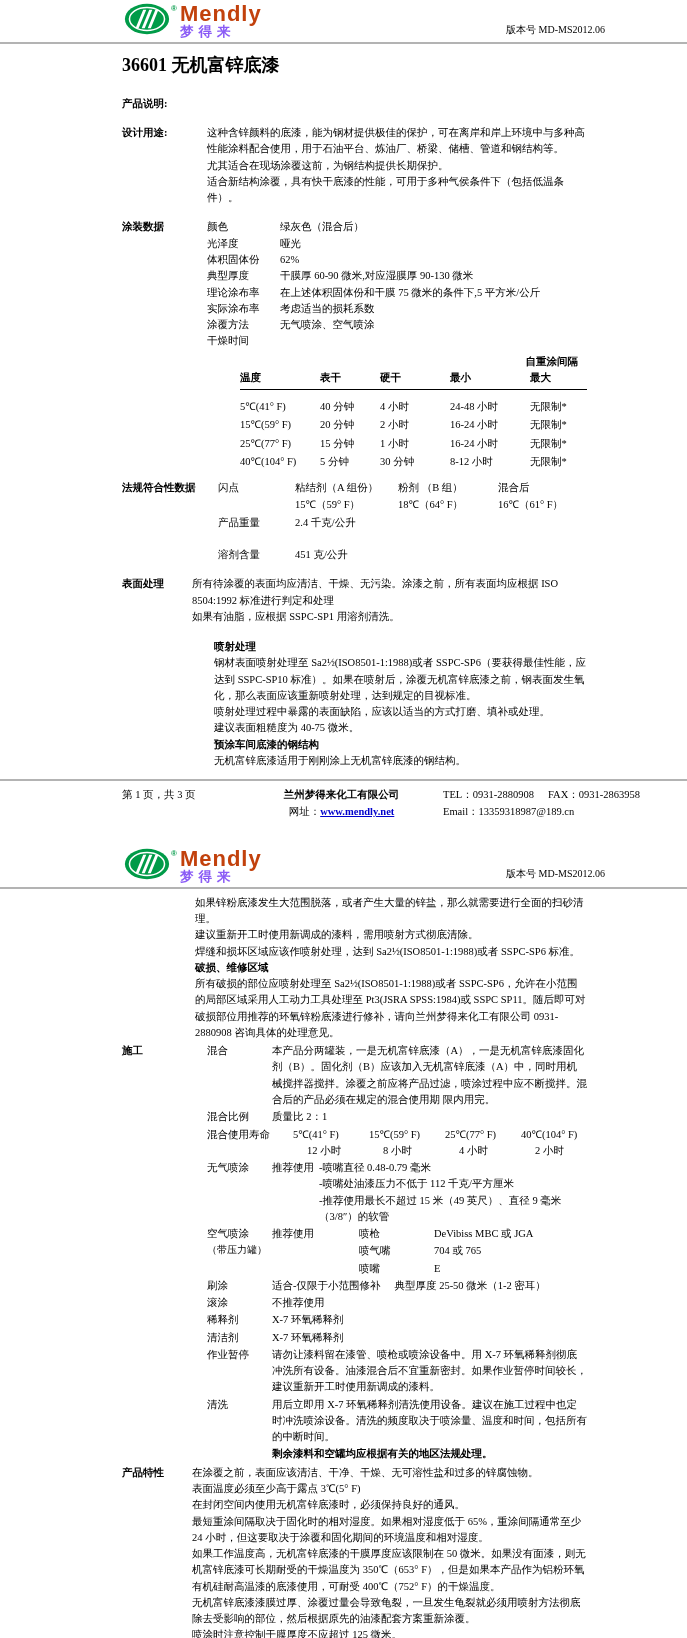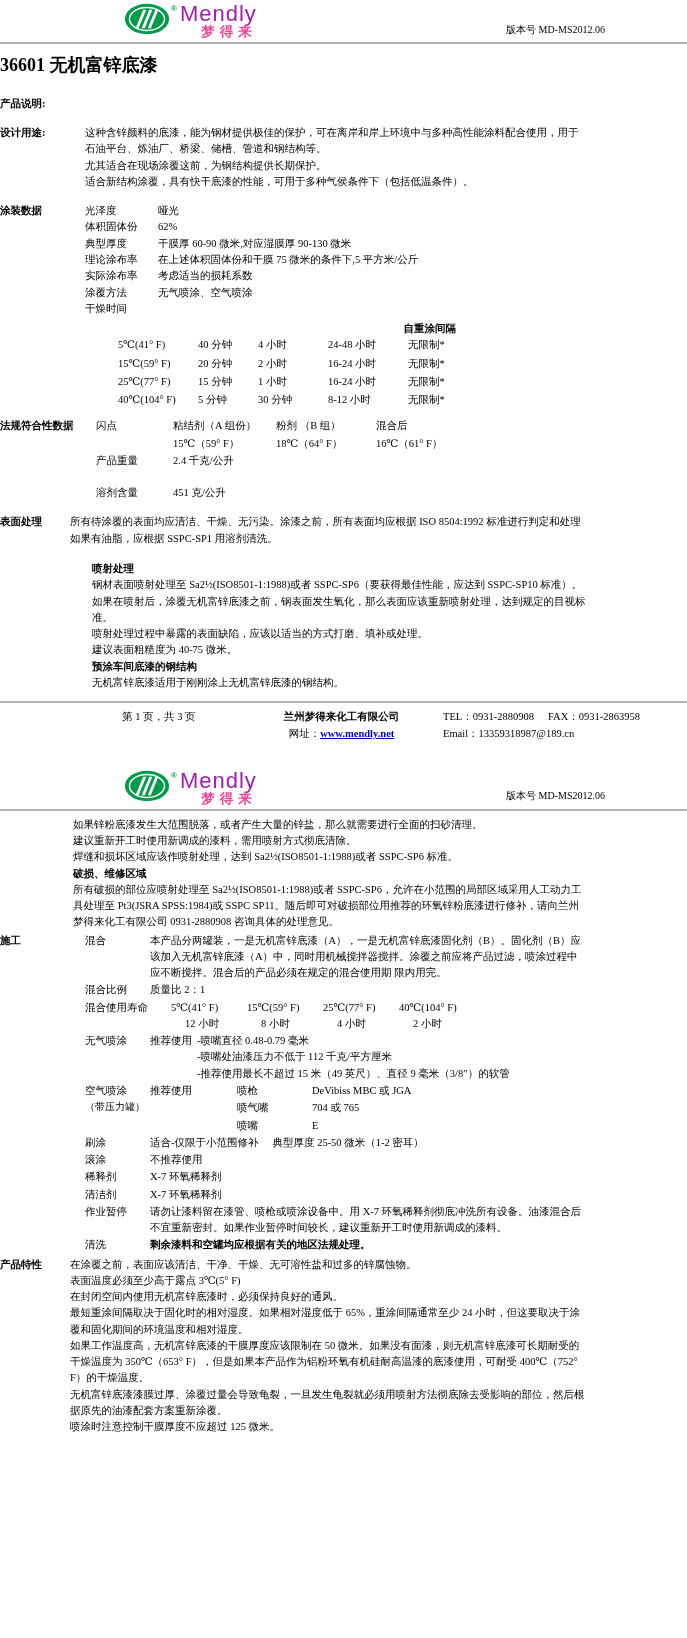--- a/index.html
+++ b/index.html
@@ -5,26 +5,26 @@
   html,body{margin:0;padding:0;background:#ffffff;}
   body{font-family:"Liberation Serif","DejaVu Serif",serif;color:#000;font-size:10.5px;line-height:1.55;}
   .doc{width:687px;min-height:1638px;background:#fff;overflow:hidden;}
   .b{font-weight:bold;}
   
   .phead{position:relative;height:42px;}
   .logo{position:absolute;left:124px;top:3px;display:flex;align-items:flex-start;}
   .logo svg{display:block;}
   .regmark{color:#009b48;font-size:8px;font-weight:bold;margin:0 1px 0 1px;font-family:"Liberation Sans",sans-serif;}
   .wordmark{margin-left:2px;margin-top:1px;font-family:"Liberation Sans",sans-serif;}
-  .wm-en{color:#a21caf;font-weight:normal;font-size:22px;line-height:20px;letter-spacing:1px;}
-  .wm-cn{color:#ec4899;font-weight:bold;font-size:13.5px;line-height:15px;letter-spacing:5px;text-align:right;}
+  .wm-en{color:#c2410c;font-weight:bold;font-size:22px;line-height:20px;letter-spacing:1px;}
+  .wm-cn{color:#8b5cf6;font-weight:bold;font-size:13.5px;line-height:15px;letter-spacing:5px;}
   .version{position:absolute;right:82px;bottom:5px;font-size:10px;}
   .rule{border:none;border-top:2px solid #b3b3b3;margin:0;}
   
-  .inset{margin-right:100px;}
+  .inset{margin-left:122px;margin-right:100px;font-family:Liberation Serif, serif;}
   .title{font-size:18px;font-weight:bold;margin:8px 0 16px 0;}
   .row{display:flex;align-items:flex-start;gap:12px;}
   .lbl1{width:73px;flex:none;font-weight:bold;}
   .lbl1b{width:58px;flex:none;font-weight:bold;}
   .flex1{flex:1;min-width:0;}
   .sect{margin-bottom:13px;}
   .crow{display:flex;}
   .crow .k{width:73px;flex:none;}
   
   .dtable{margin:4px 0 10px 118px;}
@@ -101,20 +101,24 @@
           <div>这种含锌颜料的底漆，能为钢材提供极佳的保护，可在离岸和岸上环境中与多种高性能涂料配合使用，用于石油平台、炼油厂、桥梁、储槽、管道和钢结构等。</div>
           <div>尤其适合在现场涂覆这前，为钢结构提供长期保护。</div>
           <div>适合新结构涂覆，具有快干底漆的性能，可用于多种气侯条件下（包括低温条件）。</div>
         </div>
       </div>
 
       <div class="row">
         <div class="lbl1">涂装数据</div>
         <div class="flex1">
           <div class="crow">
+              <span class="k">颜色</span>
+              <span>绿灰色（混合后）</span>
+            </div>
+          <div class="crow">
               <span class="k">光泽度</span>
               <span>哑光</span>
             </div>
           <div class="crow">
               <span class="k">体积固体份</span>
               <span>62%</span>
             </div>
           <div class="crow">
               <span class="k">典型厚度</span>
               <span>干膜厚 60-90 微米,对应湿膜厚 90-130 微米</span>
@@ -137,20 +141,27 @@
             </div>
         </div>
       </div>
 
       <div class="dtable">
         <div class="dspan">
           <span></span>
             <span></span>
             <span></span>
           <span class="sph">自重涂间隔</span>
+        </div>
+        <div class="dhead">
+          <span>温度</span>
+          <span>表干</span>
+          <span>硬干</span>
+          <span>最小</span>
+          <span>最大</span>
         </div>
         <div class="drow">
           <span>5℃(41° F)</span>
             <span>40 分钟</span>
             <span>4 小时</span>
             <span>24-48 小时</span>
             <span>无限制*</span>
         </div>
         <div class="drow">
           <span>15℃(59° F)</span>
@@ -349,20 +360,21 @@
           </div>
 
           <div class="srow">
             <div class="lbl2">作业暂停</div>
             <div class="flex1">请勿让漆料留在漆管、喷枪或喷涂设备中。用 X-7 环氧稀释剂彻底冲洗所有设备。油漆混合后不宜重新密封。如果作业暂停时间较长，建议重新开工时使用新调成的漆料。</div>
           </div>
 
           <div class="srow">
             <div class="lbl2">清洗</div>
             <div class="flex1">
+              <div>用后立即用 X-7 环氧稀释剂清洗使用设备。建议在施工过程中也定时冲洗喷涂设备。清洗的频度取决于喷涂量、温度和时间，包括所有的中断时间。</div>
               <div class="b">剩余漆料和空罐均应根据有关的地区法规处理。</div>
             </div>
           </div>
 
         </div>
       </div>
 
       <div class="row" style="margin-top:2px;">
         <div class="lbl1b">产品特性</div>
         <div class="flex1">

